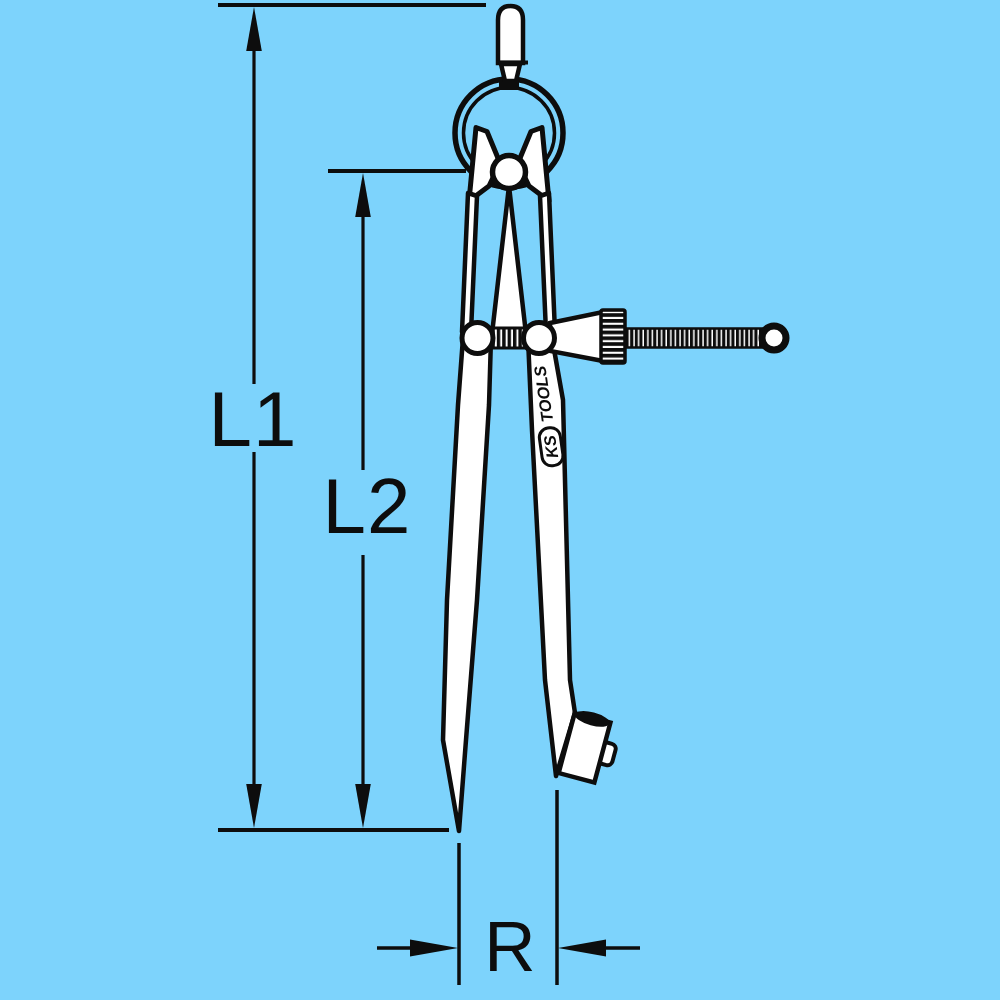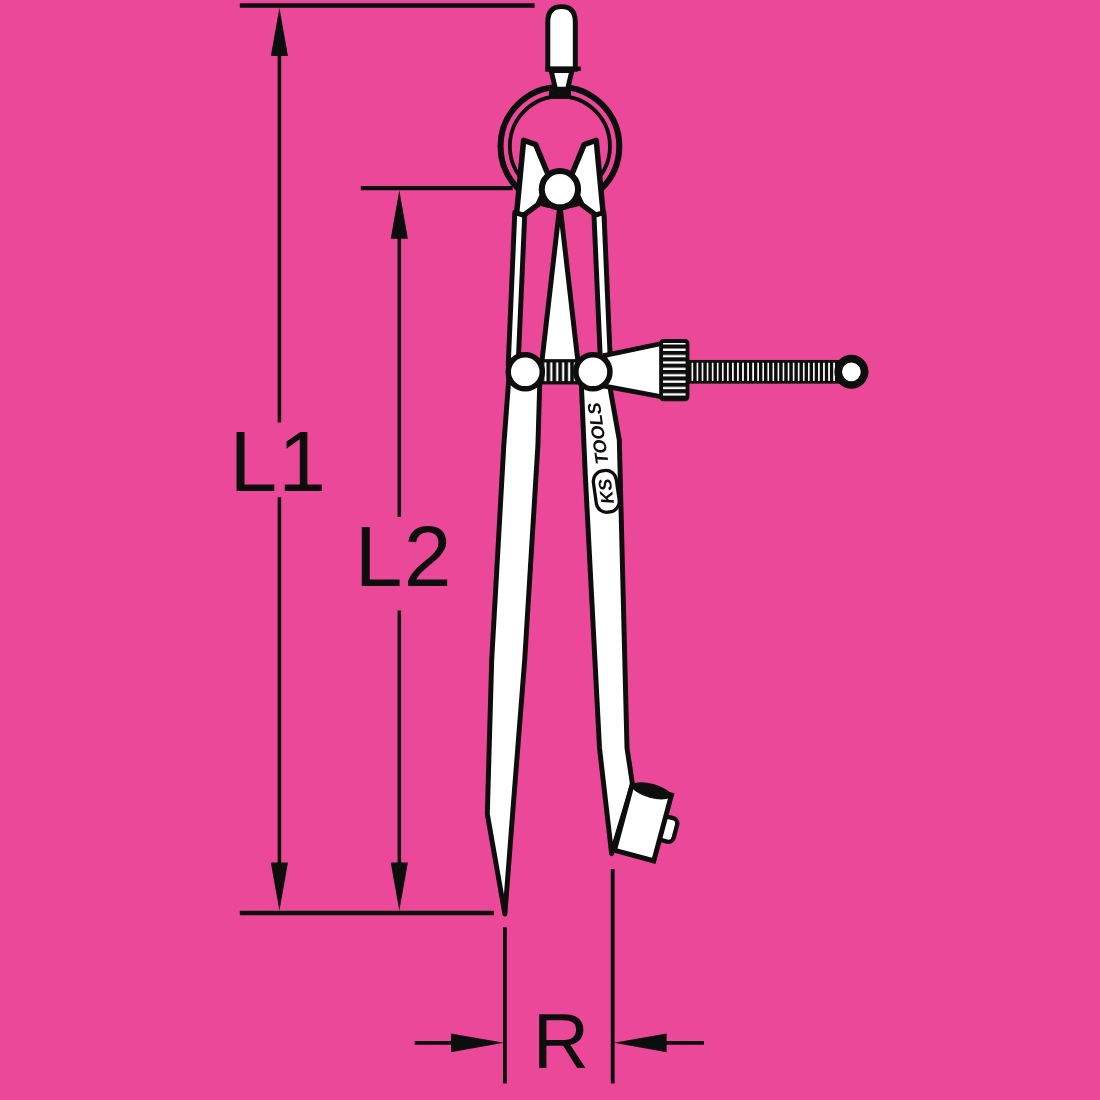--- a/index.html
+++ b/index.html
@@ -7,21 +7,21 @@
     padding:0;
     background:#ffffff;
     width:1000px;
     height:1000px;
     overflow:hidden;
   }
   .stage{
     position:relative;
     width:1000px;
     height:1000px;
-    background:#ec4899;
+    background:#7dd3fc;
     font-family:"Liberation Sans", sans-serif;
   }
   svg text{
     font-family:"Liberation Sans", sans-serif;
     fill:#0d0d0d;
   }
   .dim-label{
     font-size:78px;
     font-weight:400;
     letter-spacing:1px;

